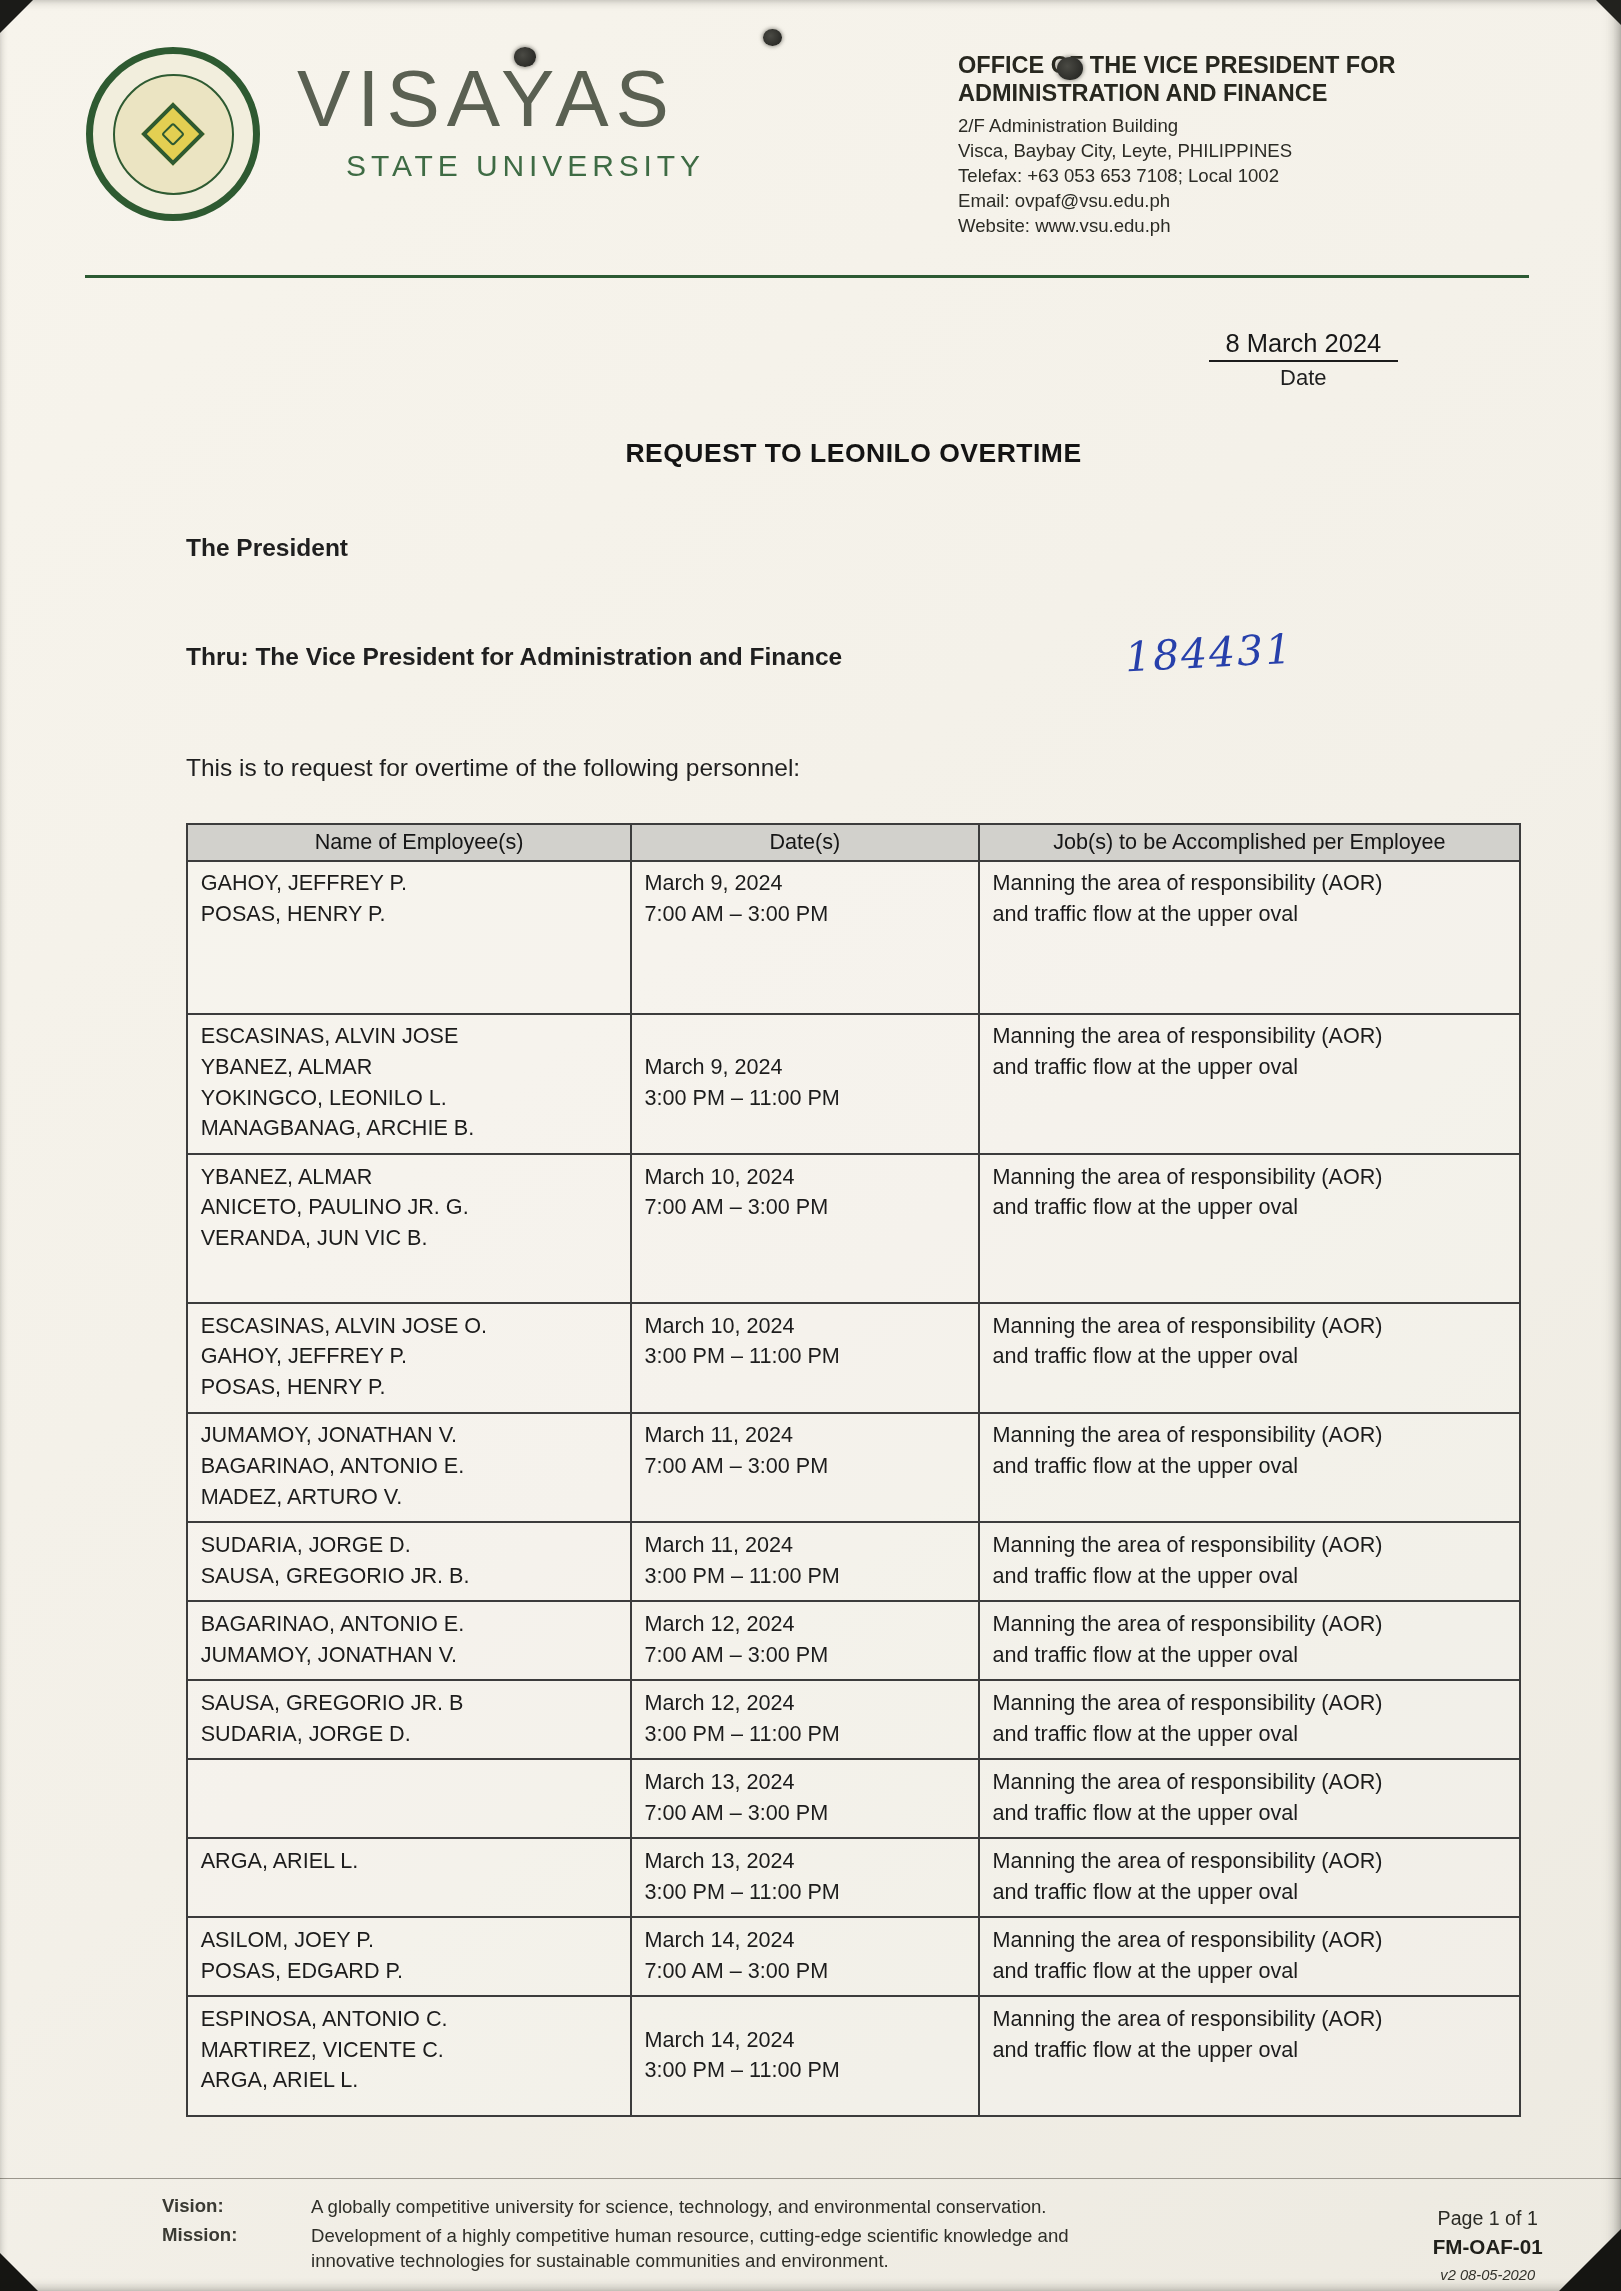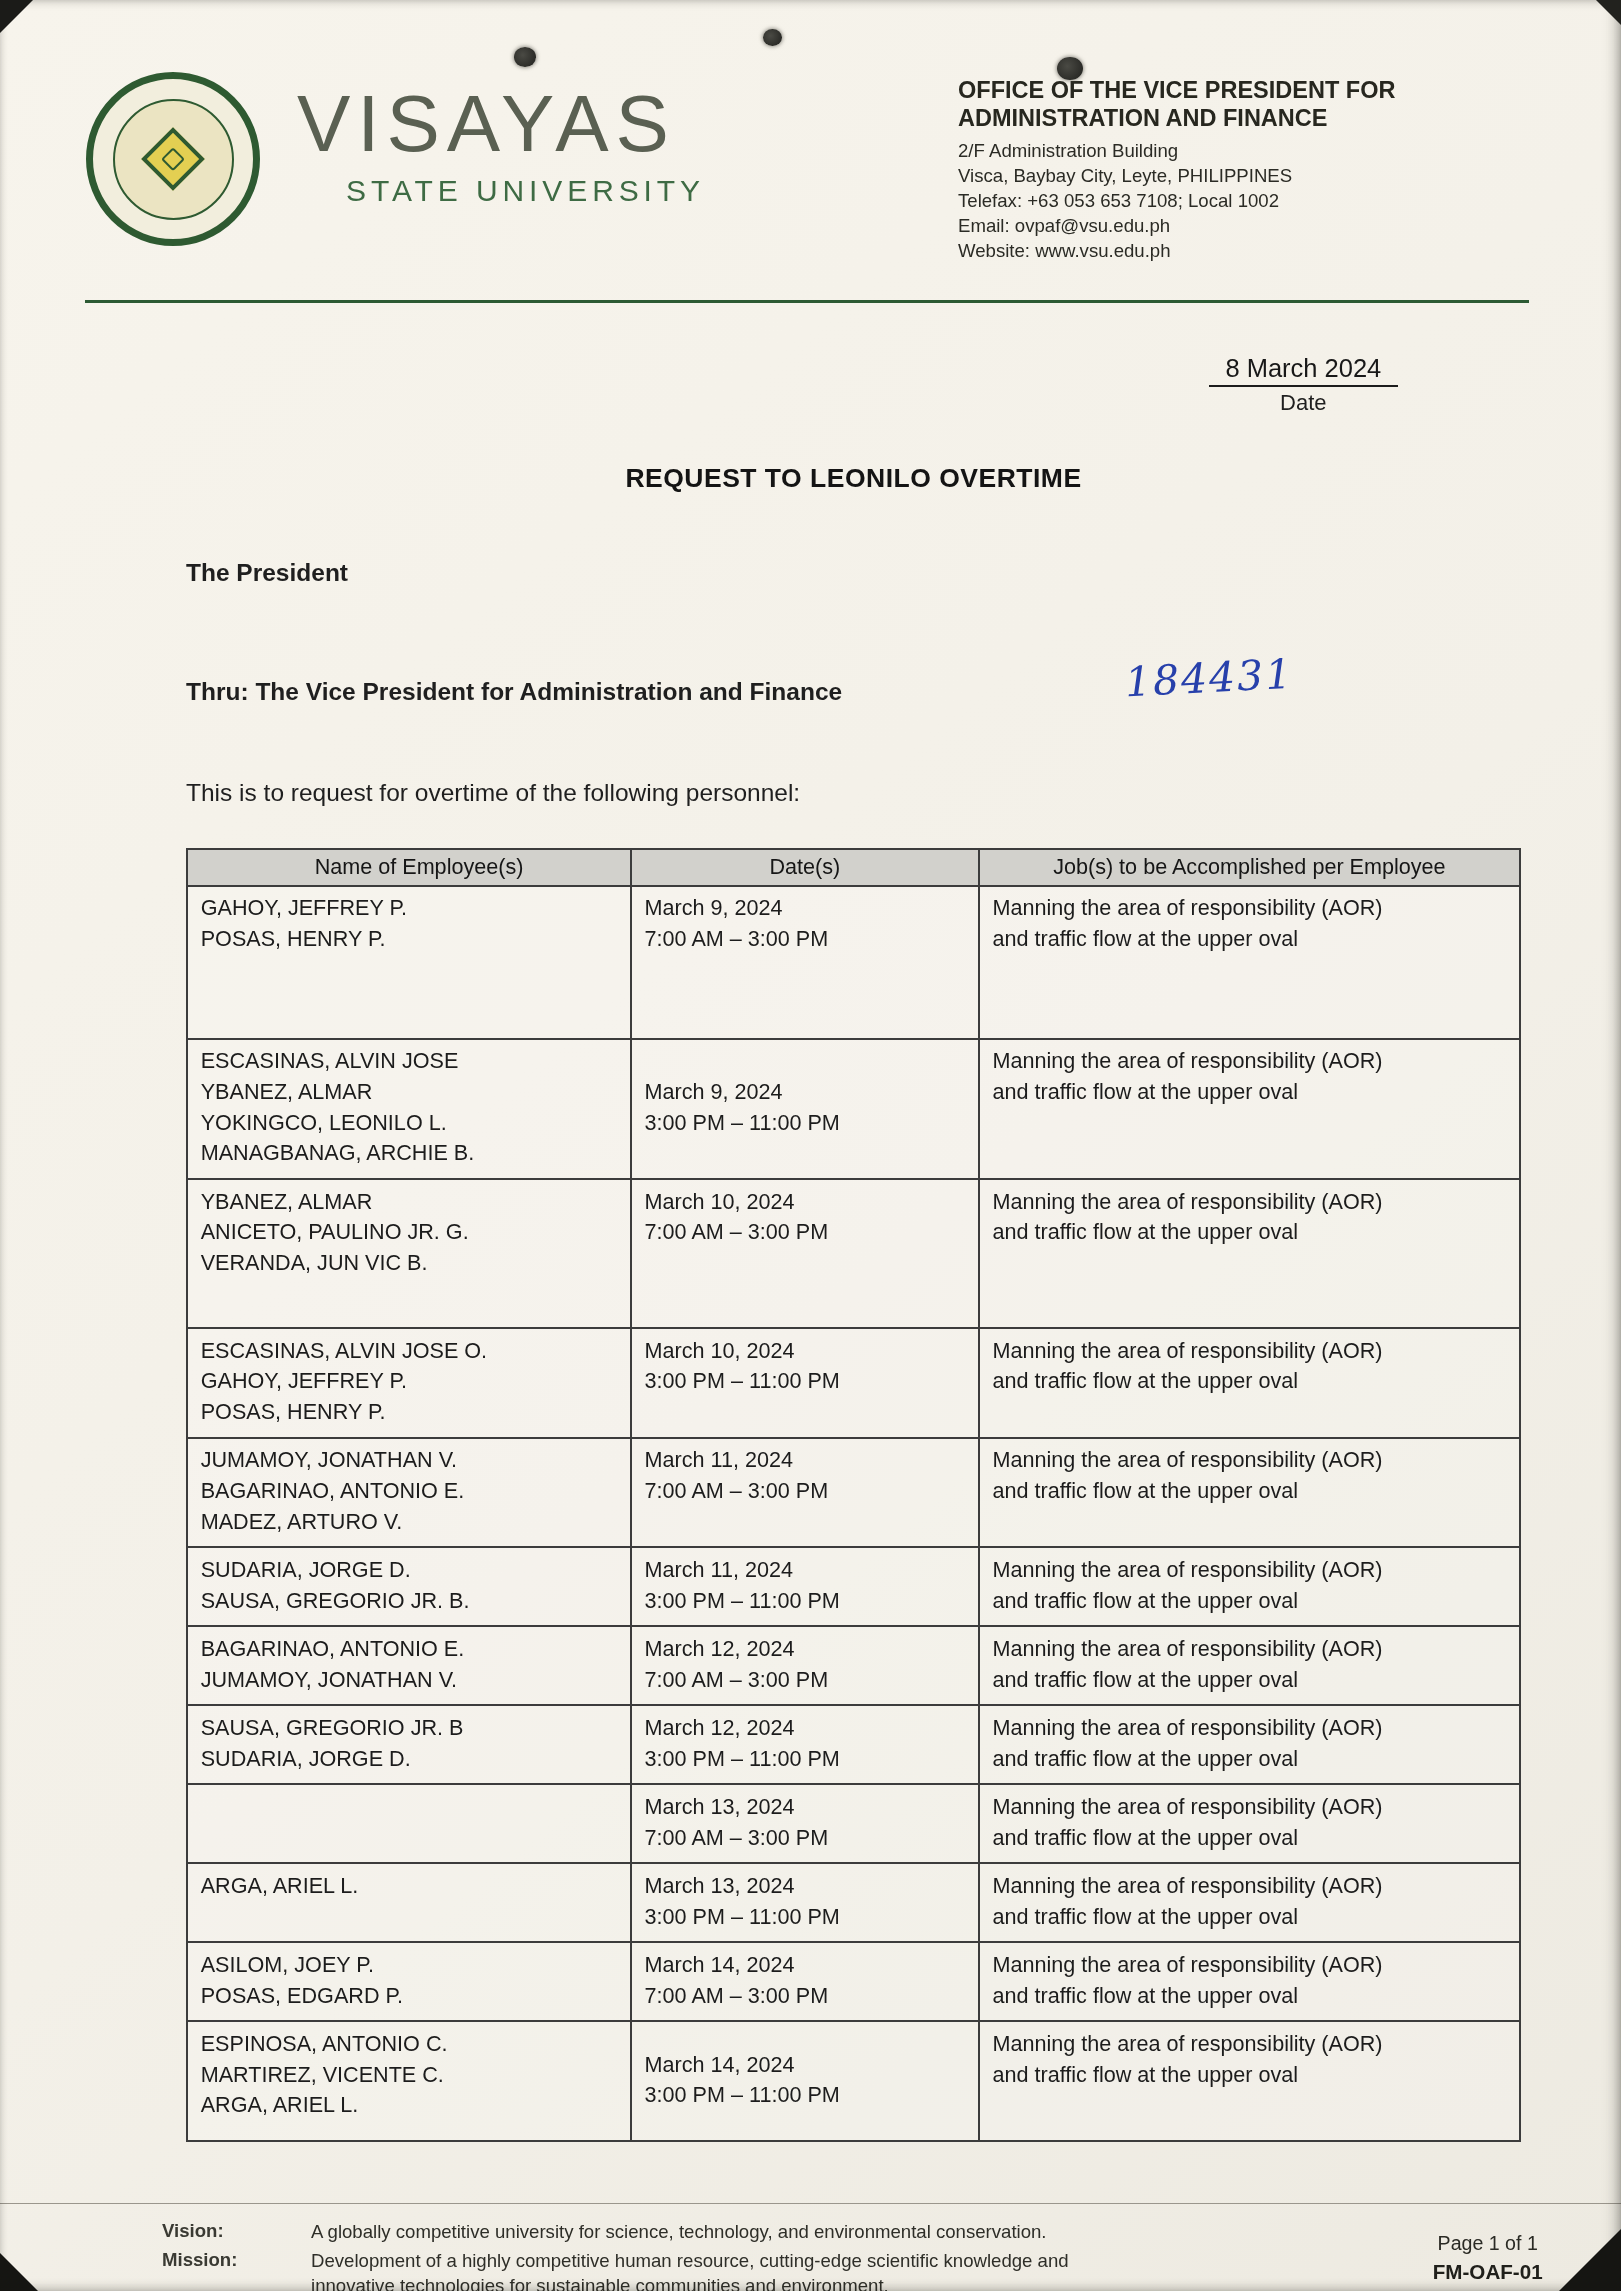--- a/index.html
+++ b/index.html
@@ -28,21 +28,21 @@
   .punch-hole {
     position:absolute; border-radius:50%; z-index:6;
     background:radial-gradient(circle at 40% 40%, #4a4a44 0%, #2c2c28 70%);
     box-shadow:0 0 3.9px 1px rgba(80,78,70,.55);
   }
   .hole-1 { left:514px; top:47px;  width:21.6px; height:19.6px; }
   .hole-2 { left:763px; top:29px;  width:18.6px; height:16.7px; }
   .hole-3 { left:1057px; top:57px; width:25.5px; height:22.5px; }
 
   
-  .masthead { position:relative; height:275px;margin-top:25px; }
+  .masthead { position:relative; height:275px; }
   .brand { position:absolute; left:86px; top:47px; display:flex; align-items:flex-start; }
   .seal { position:relative; width:174px; height:174px; flex:0 0 auto; }
   .seal-outer { position:absolute; inset:0; border-radius:50%; border:7.8px solid #2e5a31; background:#f2eedd; }
   .seal-inner { position:absolute; inset:26.5px; border-radius:50%; border:2.9px solid #2e5a31; background:#ebe4c2; }
   .seal-emblem {
     position:absolute; left:50%; top:50%; width:45px; height:45px;
     transform:translate(-50%,-50%) rotate(45deg);
     border:4.9px solid #2e5a31; background:#e3cf52;
   }
   .seal-emblem::after{
@@ -63,21 +63,21 @@
   
   .content { margin:0 100px 0 186px; }
 
   .date-block { width:max-content; margin:51px 123px 0 auto; text-align:center; }
   .date-value { font-size:25.5px; color:#181818; padding:0 16.7px 2px; border-bottom:2px solid #1c1c1c; }
   .date-label { font-size:22px; margin-top:2.9px; }
 
   .doc-title { text-align:center; font-size:26.5px; font-weight:bold; letter-spacing:0.5px; margin-top:47px; color:#141414; }
 
   .addressee { margin-top:65px; font-size:24.5px; font-weight:bold; }
-  .thru-row  { margin-top:71px; display:flex; align-items:flex-end; }
+  .thru-row  { margin-top:71px; display:flex; align-items:center; }
   .thru      { font-size:24.5px; font-weight:bold; }
   .hand-number {
     margin-left:auto; margin-right:227px;
     font-family:"DejaVu Serif", serif; font-style:italic;
     font-size:41px; letter-spacing:2px; color:#2740ab;
     transform:rotate(-3deg) translateY(-3.9px); display:inline-block;
   }
   .intro { margin-top:73px; font-size:24.5px; }
 
   

